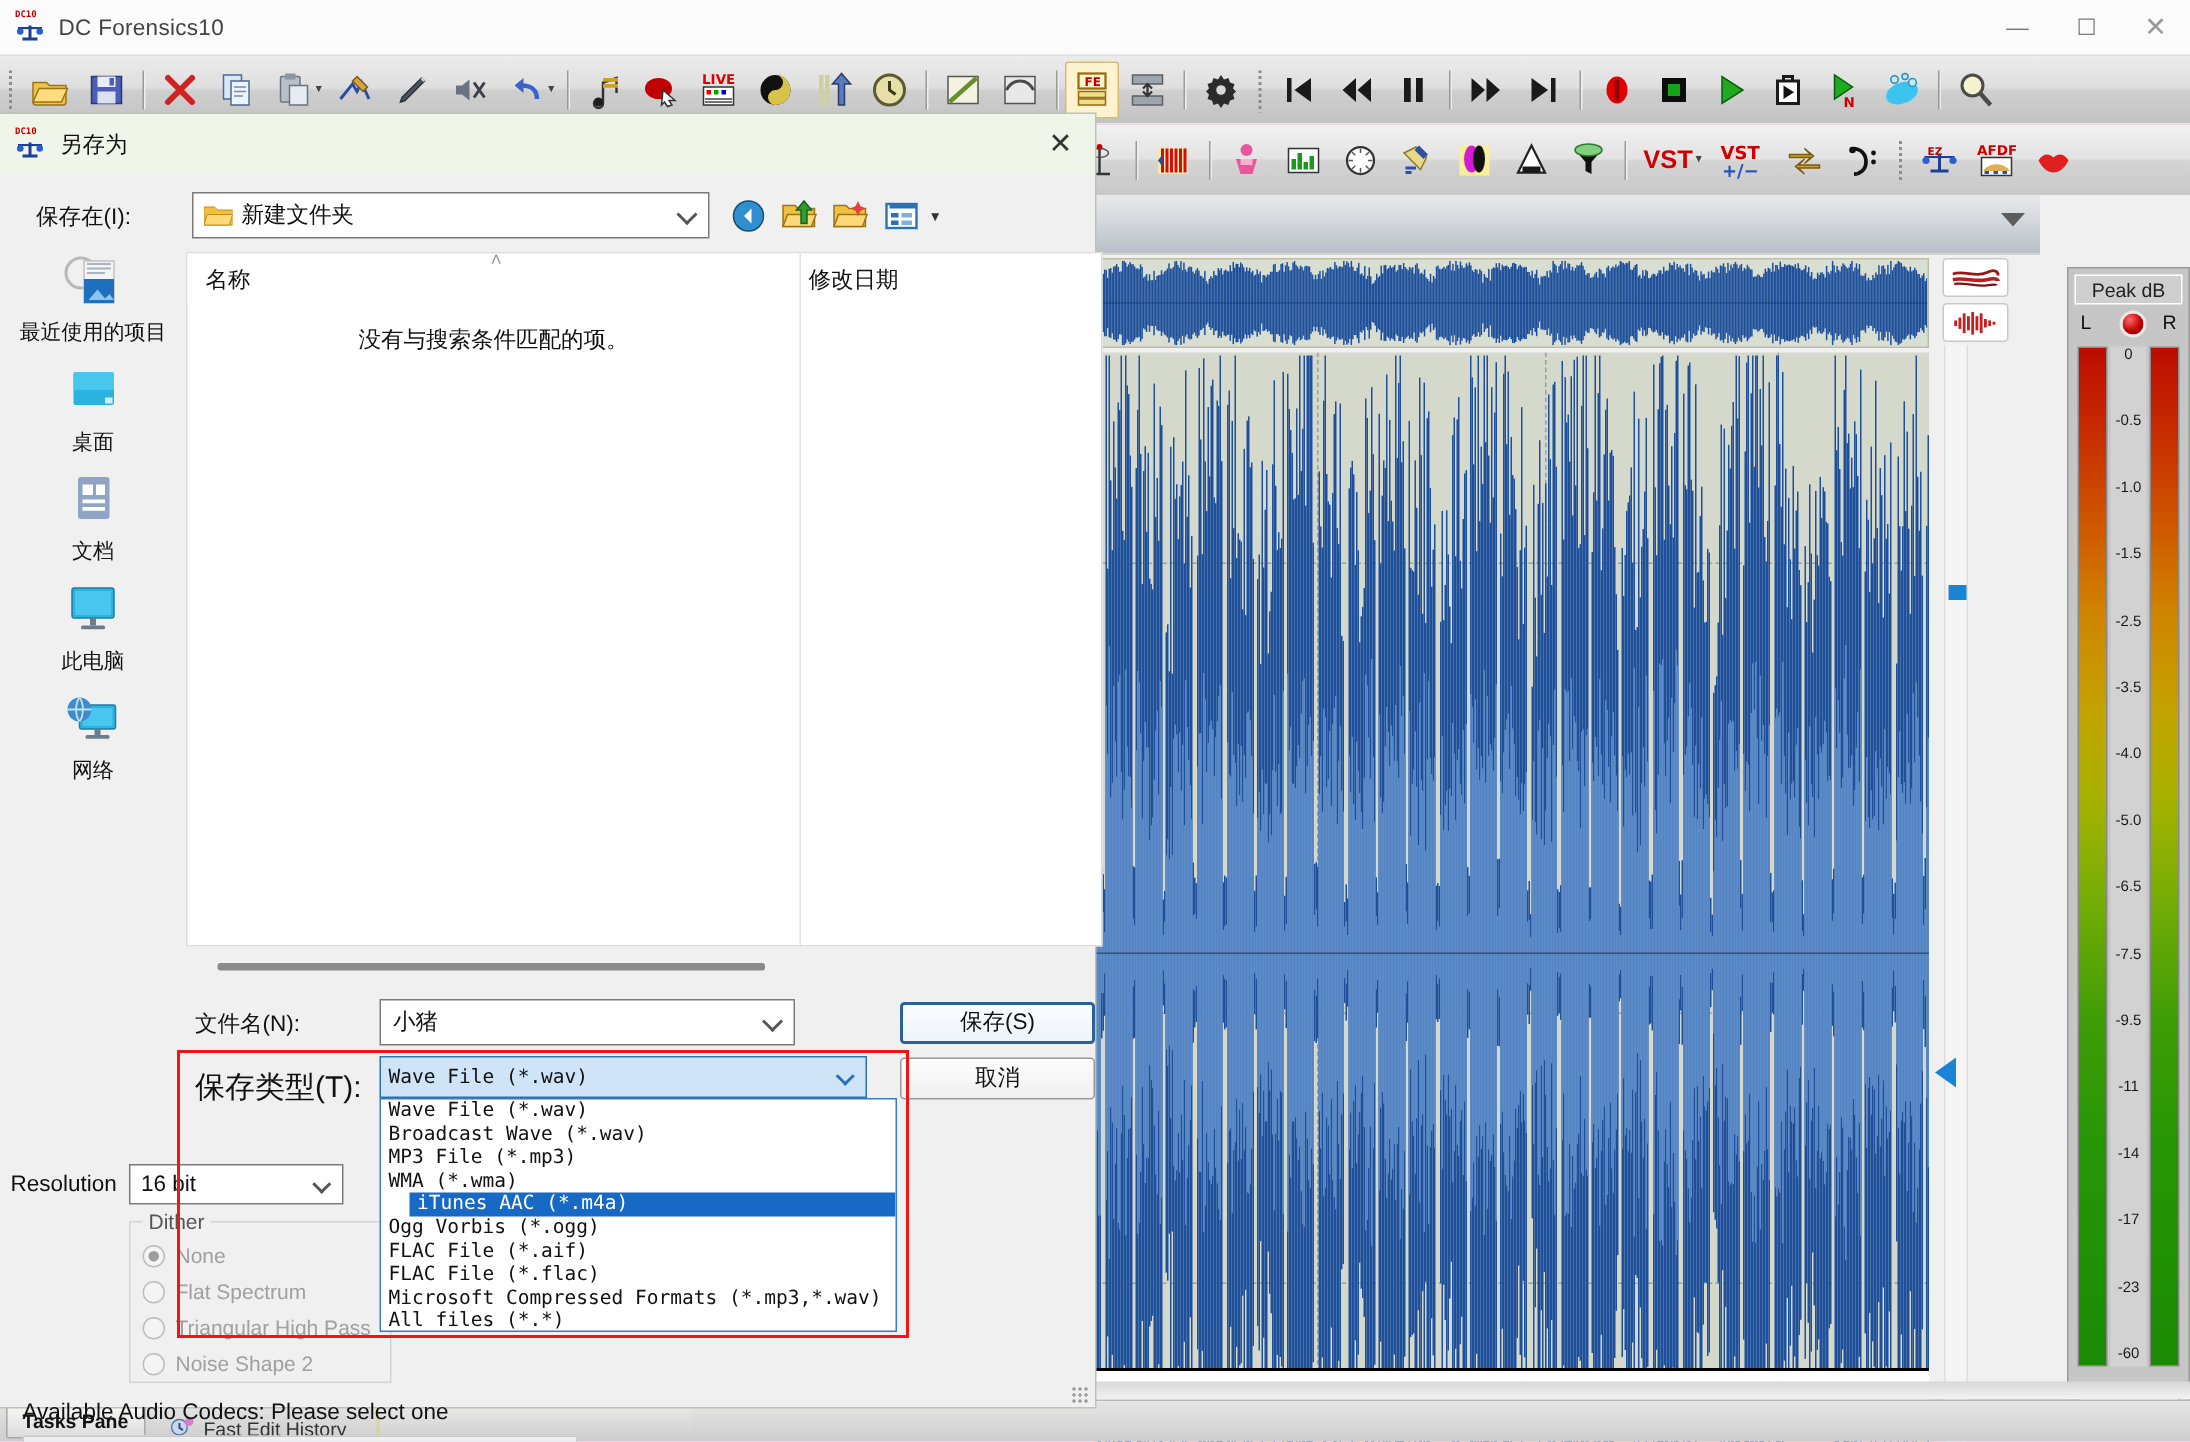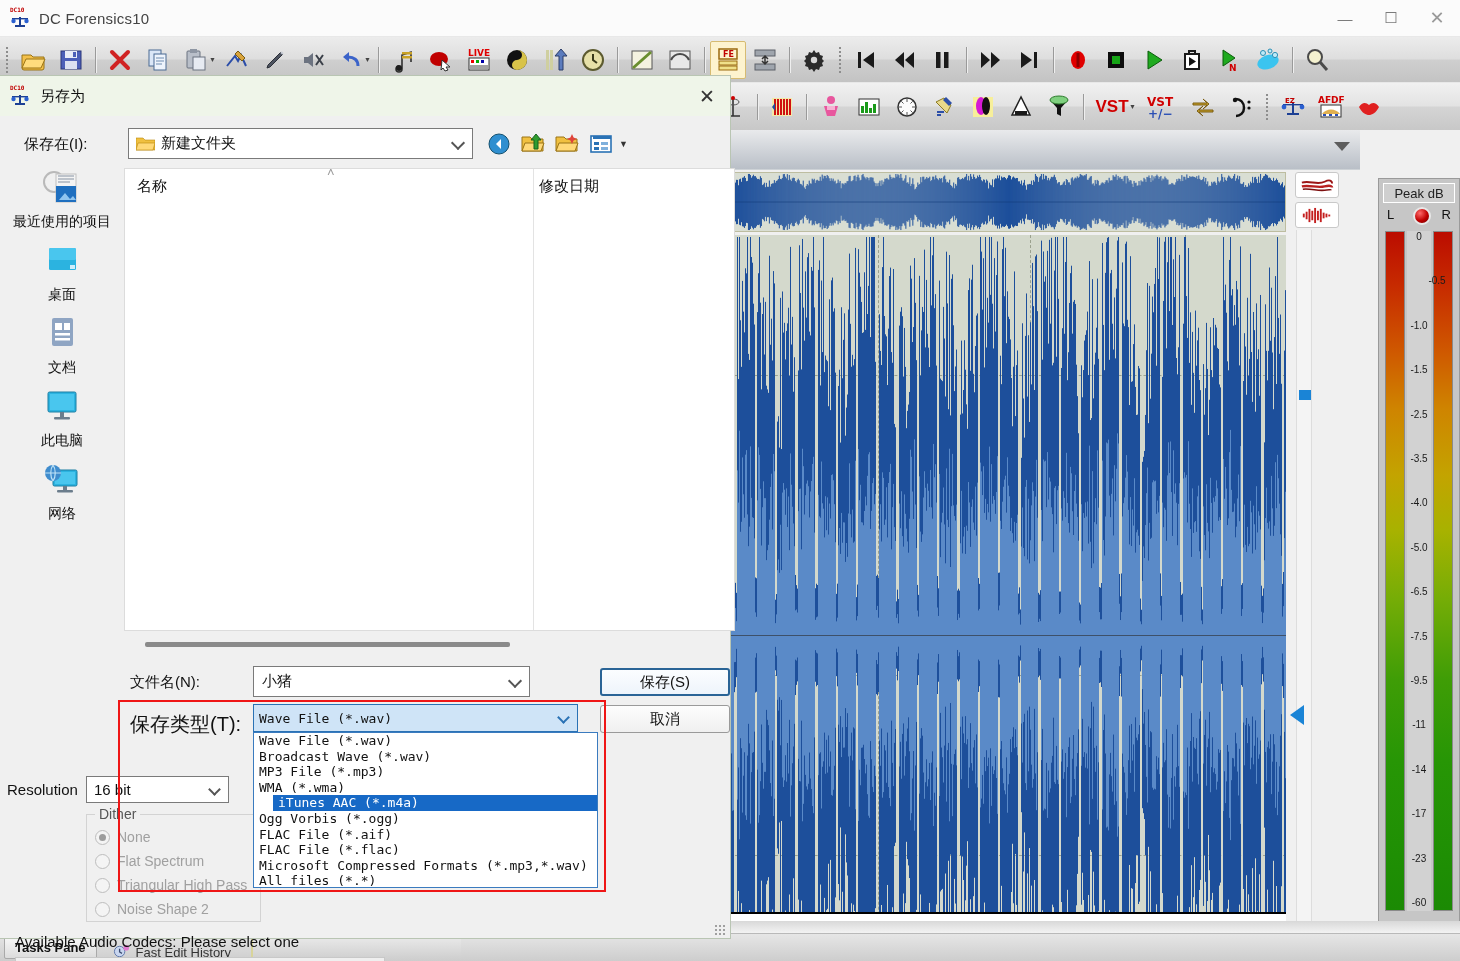--- a/index.html
+++ b/index.html
@@ -2477,21 +2477,21 @@
     <div class="peak-title">Peak dB</div>
     <div class="lr">
       <span class="L">L</span>
       <span class="R">R</span>
       <div class="clip-led"></div>
     </div>
     <div class="meter-bar left"></div>
     <div class="meter-bar right"></div>
     <div class="meter-scale" id="meter-scale">
         <div style="top: 0px;">0</div>
-        <div style="top: 44px; margin-left: 18px;">-0.5</div>
+        <div style="top: 44px;">-0.5</div>
         <div style="top: 89px;">-1.0</div>
         <div style="top: 133px;">-1.5</div>
         <div style="top: 178px;">-2.5</div>
         <div style="top: 222px;">-3.5</div>
         <div style="top: 266px;">-4.0</div>
         <div style="top: 311px;">-5.0</div>
         <div style="top: 355px;">-6.5</div>
         <div style="top: 400px;">-7.5</div>
         <div style="top: 444px;">-9.5</div>
         <div style="top: 488px;">-11</div>
@@ -2624,20 +2624,21 @@
         </div>
       </div>
 
       <div class="filelist">
         <div class="fl-head">
           <div class="fl-col-name">名称</div>
           <div class="fl-sortcaret">˄</div>
           <div class="fl-col-date">修改日期</div>
         </div>
         <div class="fl-divider"></div>
+        <div class="fl-empty">没有与搜索条件匹配的项。</div>
       </div>
       <div class="hscroll"></div>
 
       <div class="row-fn">
         <div class="lbl-fn">文件名(N):</div>
         <div class="cmb-fn">
           <span>小猪</span>
           <span class="chev"></span>
         </div>
       </div>

